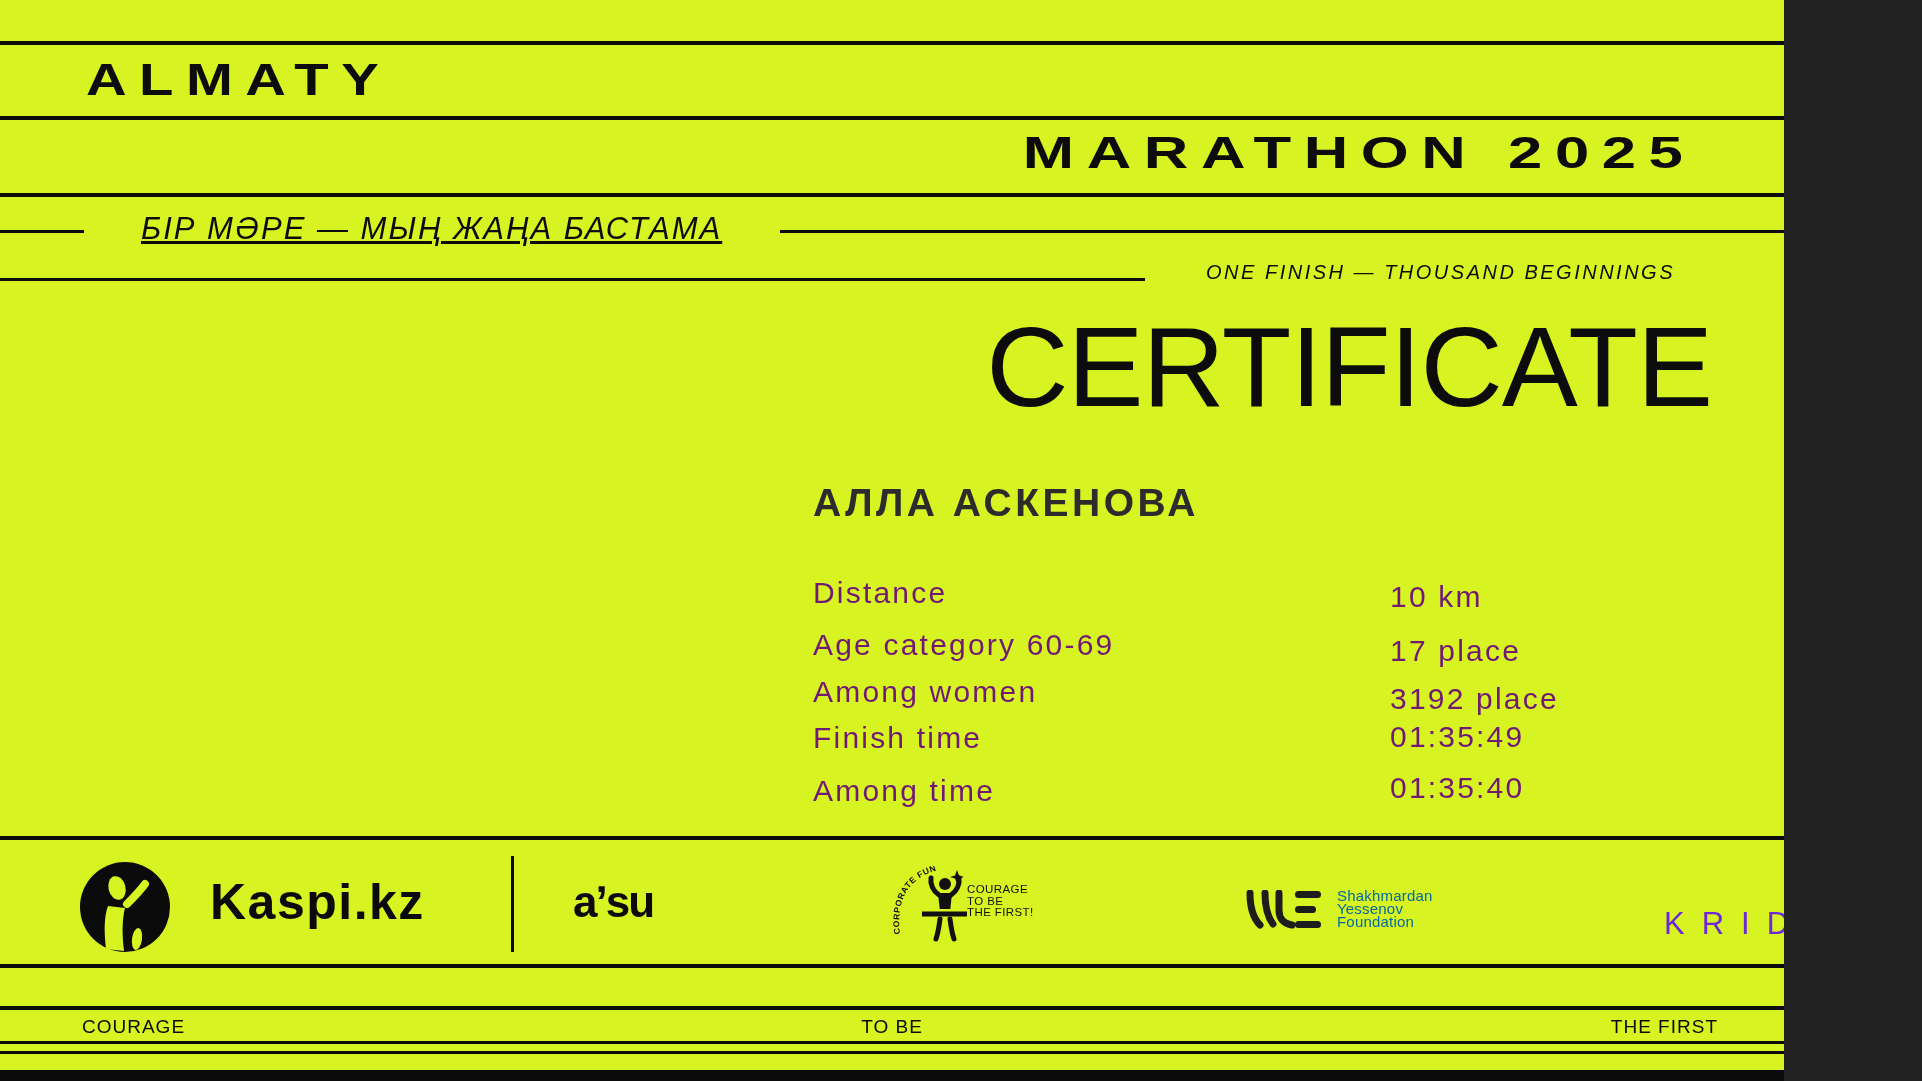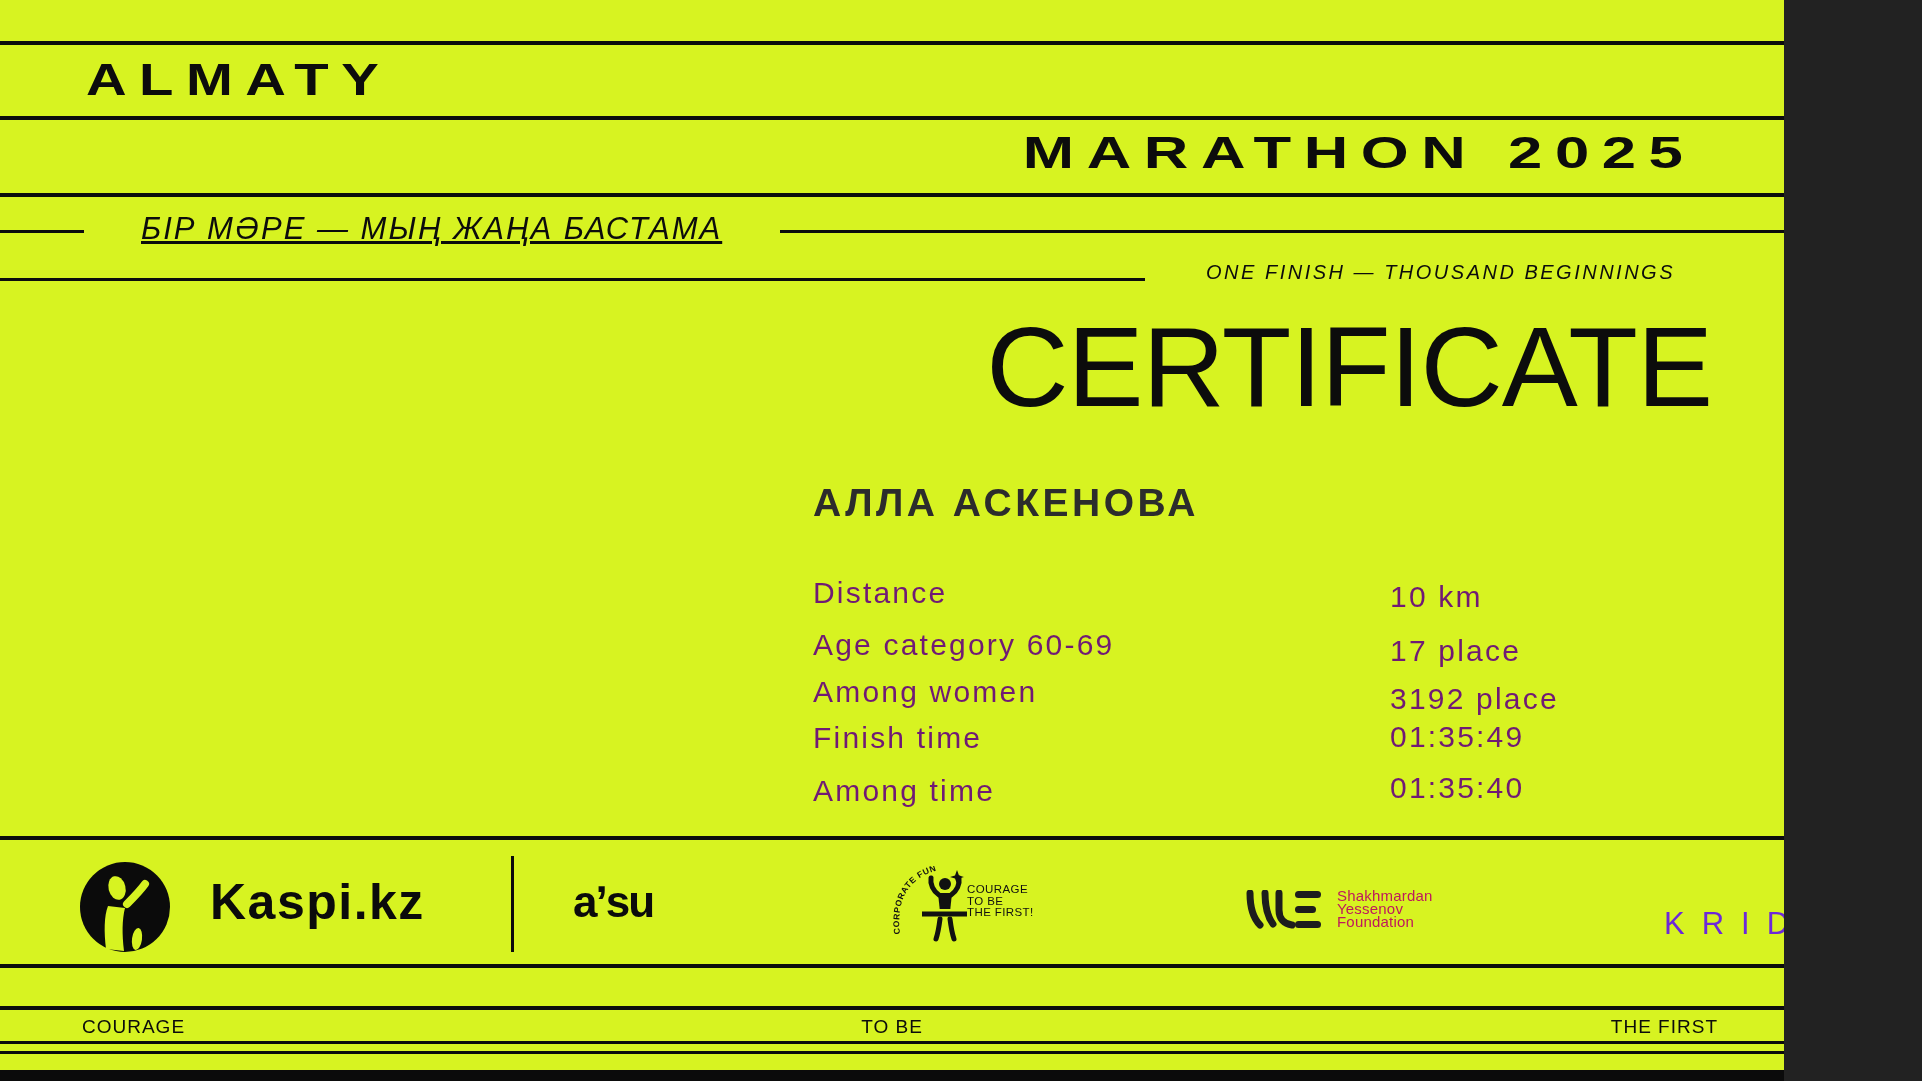--- a/index.html
+++ b/index.html
@@ -25,21 +25,21 @@
 
   .stat{position:absolute;font-size:30px;letter-spacing:2.2px;color:#701a75;white-space:nowrap;line-height:1;}
   .stat.lab{left:813px;}
   .stat.val{left:1390px;}
 
   .kaspi-text{left:190px;top:877px;font-size:50px;font-weight:700;letter-spacing:1.5px;color:#0b0b0b;margin-left:20px;}
   .vdivider{left:511px;top:856px;width:3px;height:96px;background:#0b0b0b;position:absolute;}
   .asu{left:573px;top:880px;font-size:44px;font-weight:700;letter-spacing:-2px;color:#0b0b0b;}
   .fund-lines{left:967px;top:884px;font-size:11.5px;line-height:11.5px;font-weight:500;
               letter-spacing:0.4px;color:#111;}
-  .ye-lines{left:1337px;top:889px;font-size:15px;line-height:13px;letter-spacing:0.2px;color:#be185d;}
+  .ye-lines{left:1337px;top:889px;font-size:15px;line-height:13px;letter-spacing:0.2px;color:#0369a1;}
   .krida{left:1664px;top:908px;font-size:31px;font-weight:400;letter-spacing:17px;color:#6d28d9;}
 
   .foot-txt{position:absolute;top:1017px;font-size:19px;letter-spacing:1px;color:#0c0c0c;line-height:1;}
   .foot-left{left:82px;}
   .foot-center{left:0;width:100%;text-align:center;}
   .foot-right{right:66px;}
   .bottom-strip{position:absolute;left:0;top:1070px;width:100%;height:11px;background:#0b0b0b;}
   svg{display:block;}
   svg text{font-family:"Liberation Sans", sans-serif;}
 </style>

